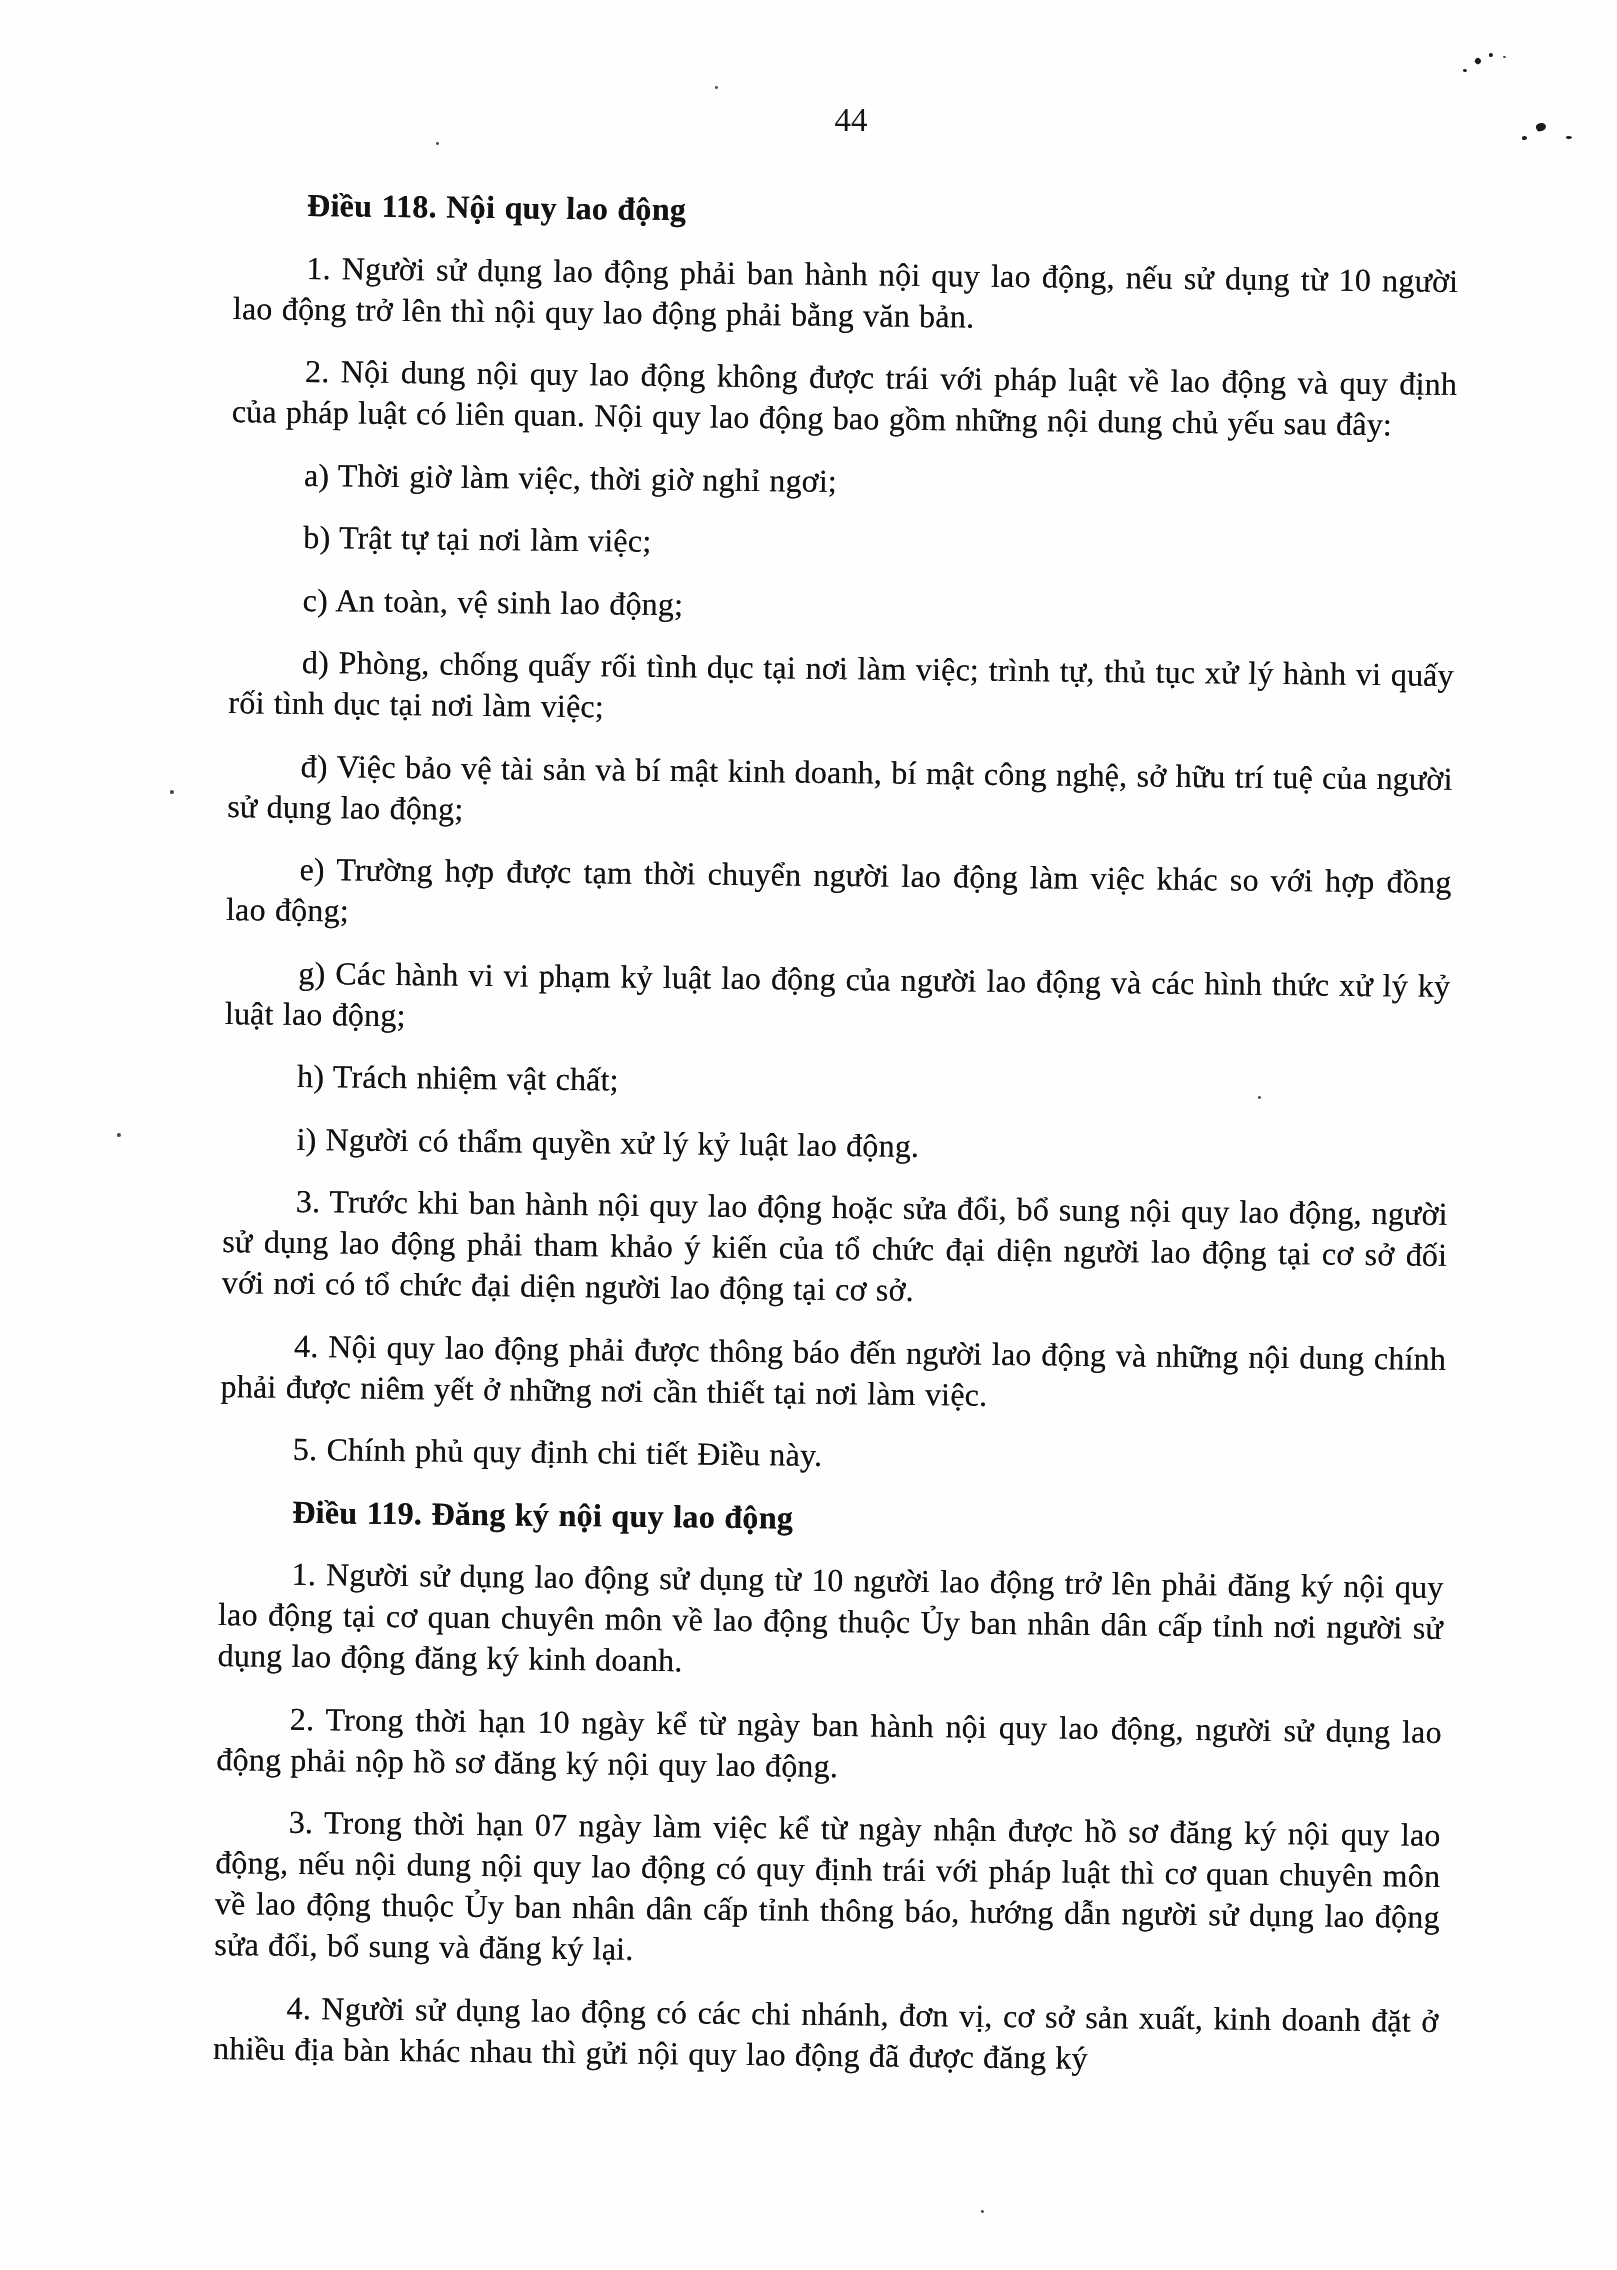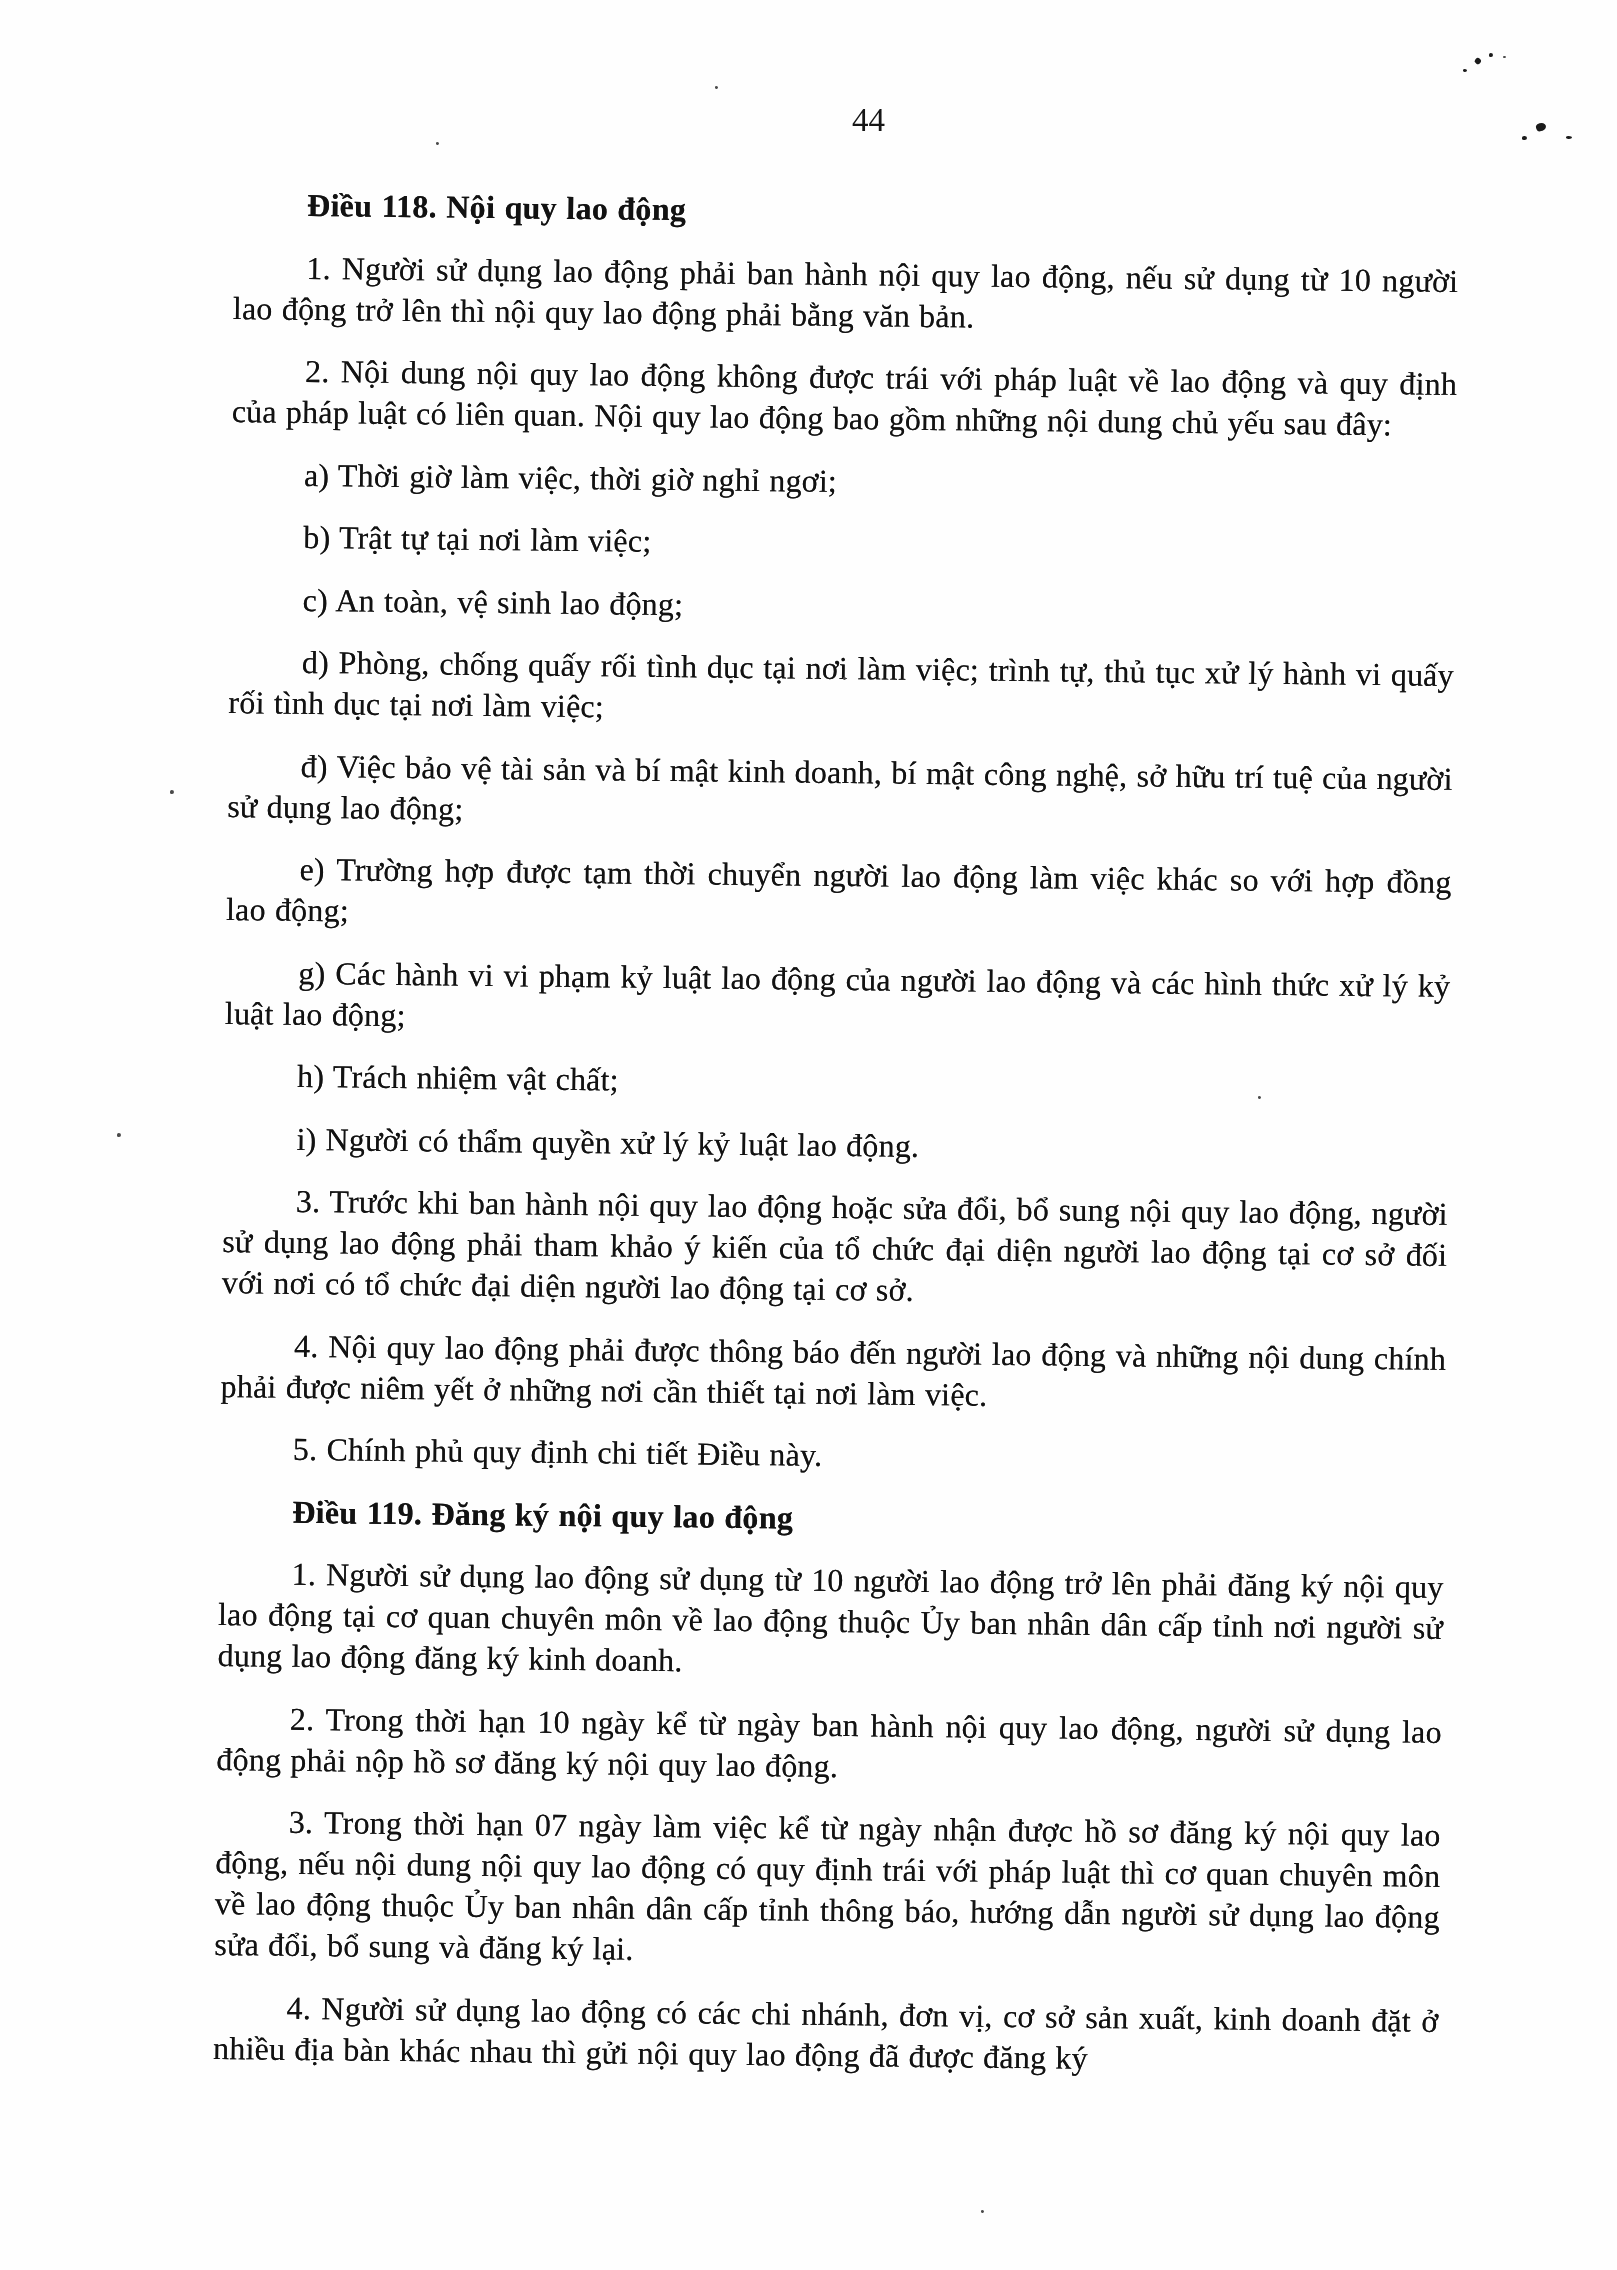--- a/index.html
+++ b/index.html
@@ -14,21 +14,21 @@
     background: #fefefe;
     overflow: hidden;
     font-family: "Liberation Serif", "DejaVu Serif", serif;
     color: #111;
   }
   .pageno {
     position: absolute;
     top: 100px;
     left: 817px;
     width: 68px;
-    text-align: right;
+    text-align: center;
     font-size: 33px;
     line-height: 41px;
     color: #151515;
   }
   .textblock {
     position: absolute;
     top: 185px;
     left: 234px;
     width: 1225px;
     transform: rotate(0.65deg);

